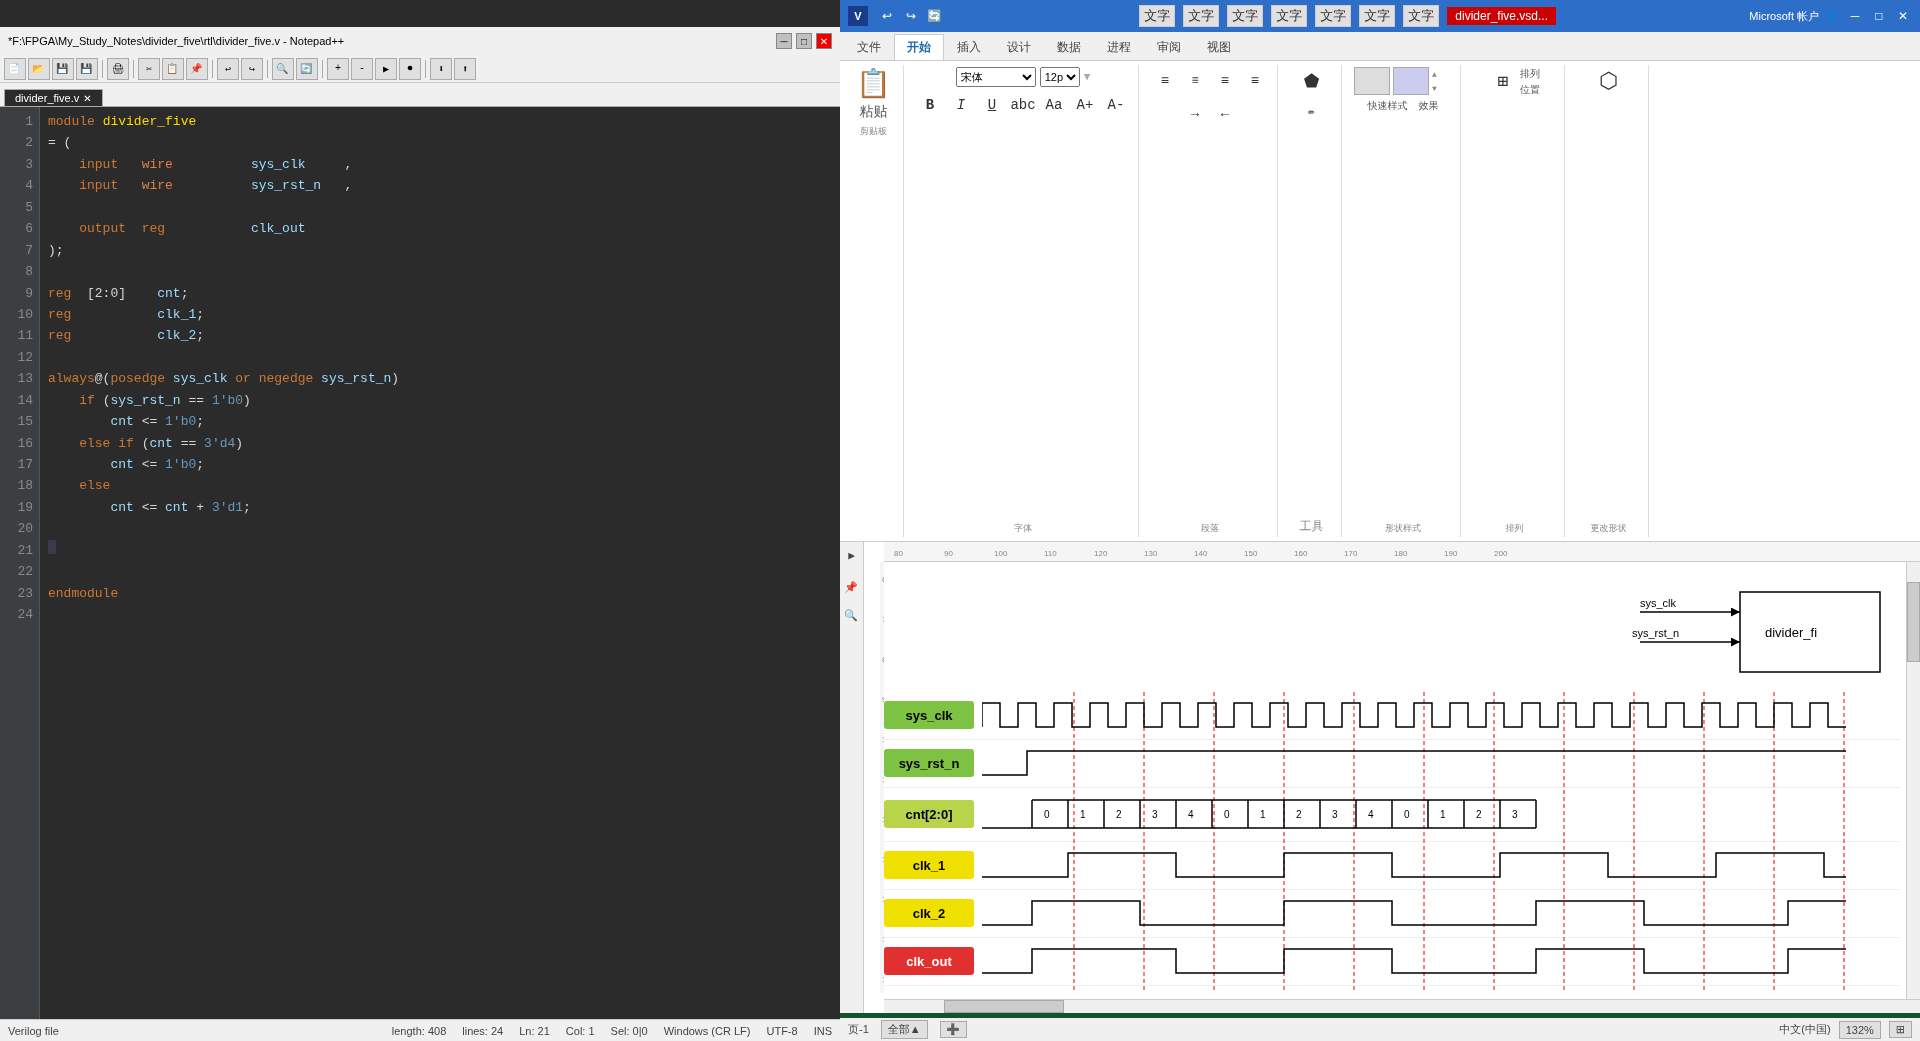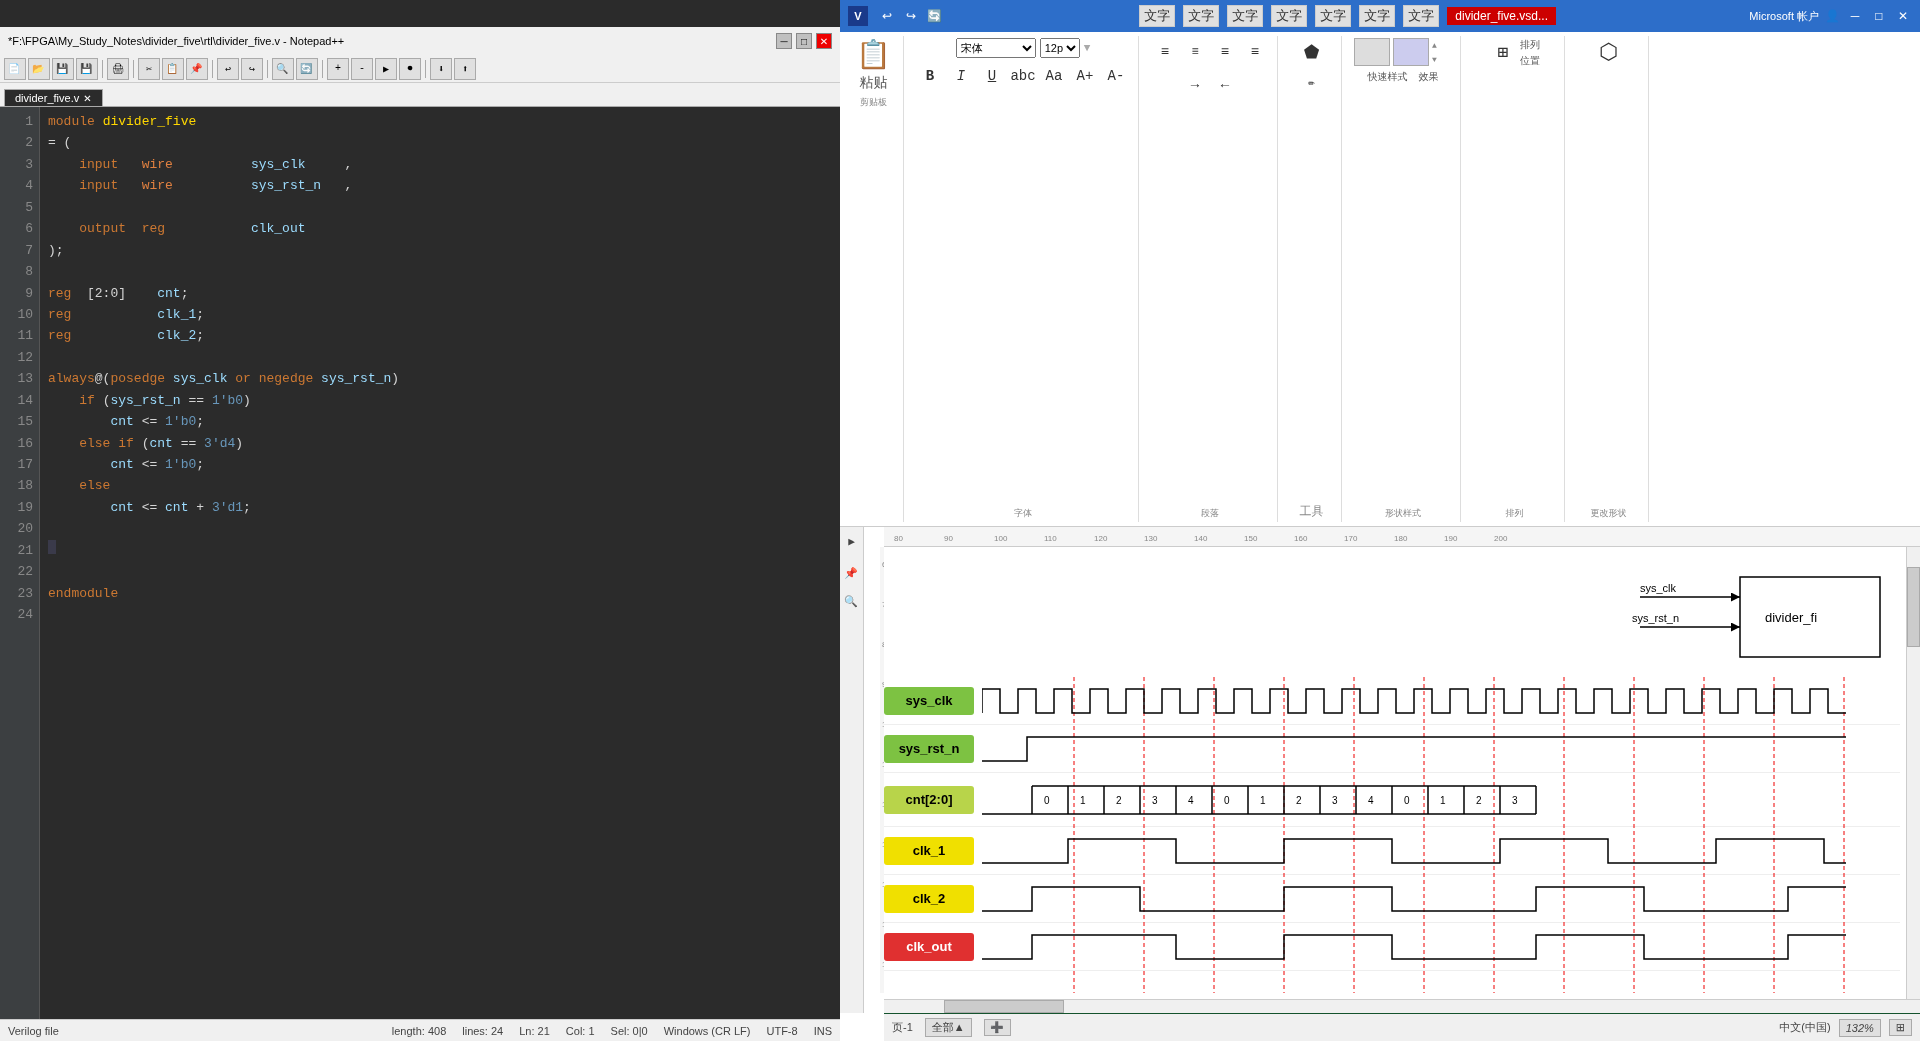--- a/index.html
+++ b/index.html
@@ -395,42 +395,40 @@
     }
 
     .visio-statusbar {
       background: #f0f0f0;
       height: 28px;
       display: flex;
       padding: 0 8px;
       font-family: 'Segoe UI', sans-serif;
       font-size: 11px;
       color: #444;
-      border-top: 1px solid #14532d;
+      border-top: 5px solid #14532d;
       justify-content: space-between;
-      margin-left: 44px;
     }
 
     .status-left-v { display: flex; gap: 12px; align-items: center; }
     .status-right-v { display: flex; gap: 8px; align-items: center; }
 
     .page-btn {
       background: #e0e0e0;
       border: 1px solid #aaa;
       padding: 1px 6px;
       font-size: 11px;
       cursor: pointer;
     }
 
     .zoom-badge {
       background: #e0e0e0;
       border: 1px solid #aaa;
       padding: 2px 6px;
       font-size: 11px;
-      font-style: italic;
     }
 
     
     .h-scrollbar {
       position: absolute;
       bottom: 0; left: 20px; right: 0;
       height: 14px;
       background: #f0f0f0;
       border-top: 1px solid #ccc;
     }
@@ -586,20 +584,30 @@
     </div>
     <div style="display:flex;align-items:center;gap:6px;">
       <span style="font-size:11px;">Microsoft 帐户</span>
       <span>👤</span>
       <div class="visio-win-btn">─</div>
       <div class="visio-win-btn">□</div>
       <div class="visio-win-btn">✕</div>
     </div>
   </div>
 
+  <div class="ribbon-tabs">
+    <div class="ribbon-tab">文件</div>
+    <div class="ribbon-tab active">开始</div>
+    <div class="ribbon-tab">插入</div>
+    <div class="ribbon-tab">设计</div>
+    <div class="ribbon-tab">数据</div>
+    <div class="ribbon-tab">进程</div>
+    <div class="ribbon-tab">审阅</div>
+    <div class="ribbon-tab">视图</div>
+  </div>
 
   <div class="ribbon-content" style="height:90px;background:#fff;border-bottom:1px solid #ccc;padding:4px;">
 
     <div class="ribbon-group">
       <div style="display:flex;flex-direction:column;align-items:center;gap:2px;">
         <div style="font-size:28px;color:#333;">📋</div>
         <div style="font-size:14px;color:#555;font-family:Liberation Sans, sans-serif;">粘贴</div>
       </div>
       <div style="font-size:9px;color:#888;font-family:sans-serif;margin-top:2px;">剪贴板</div>
     </div>

